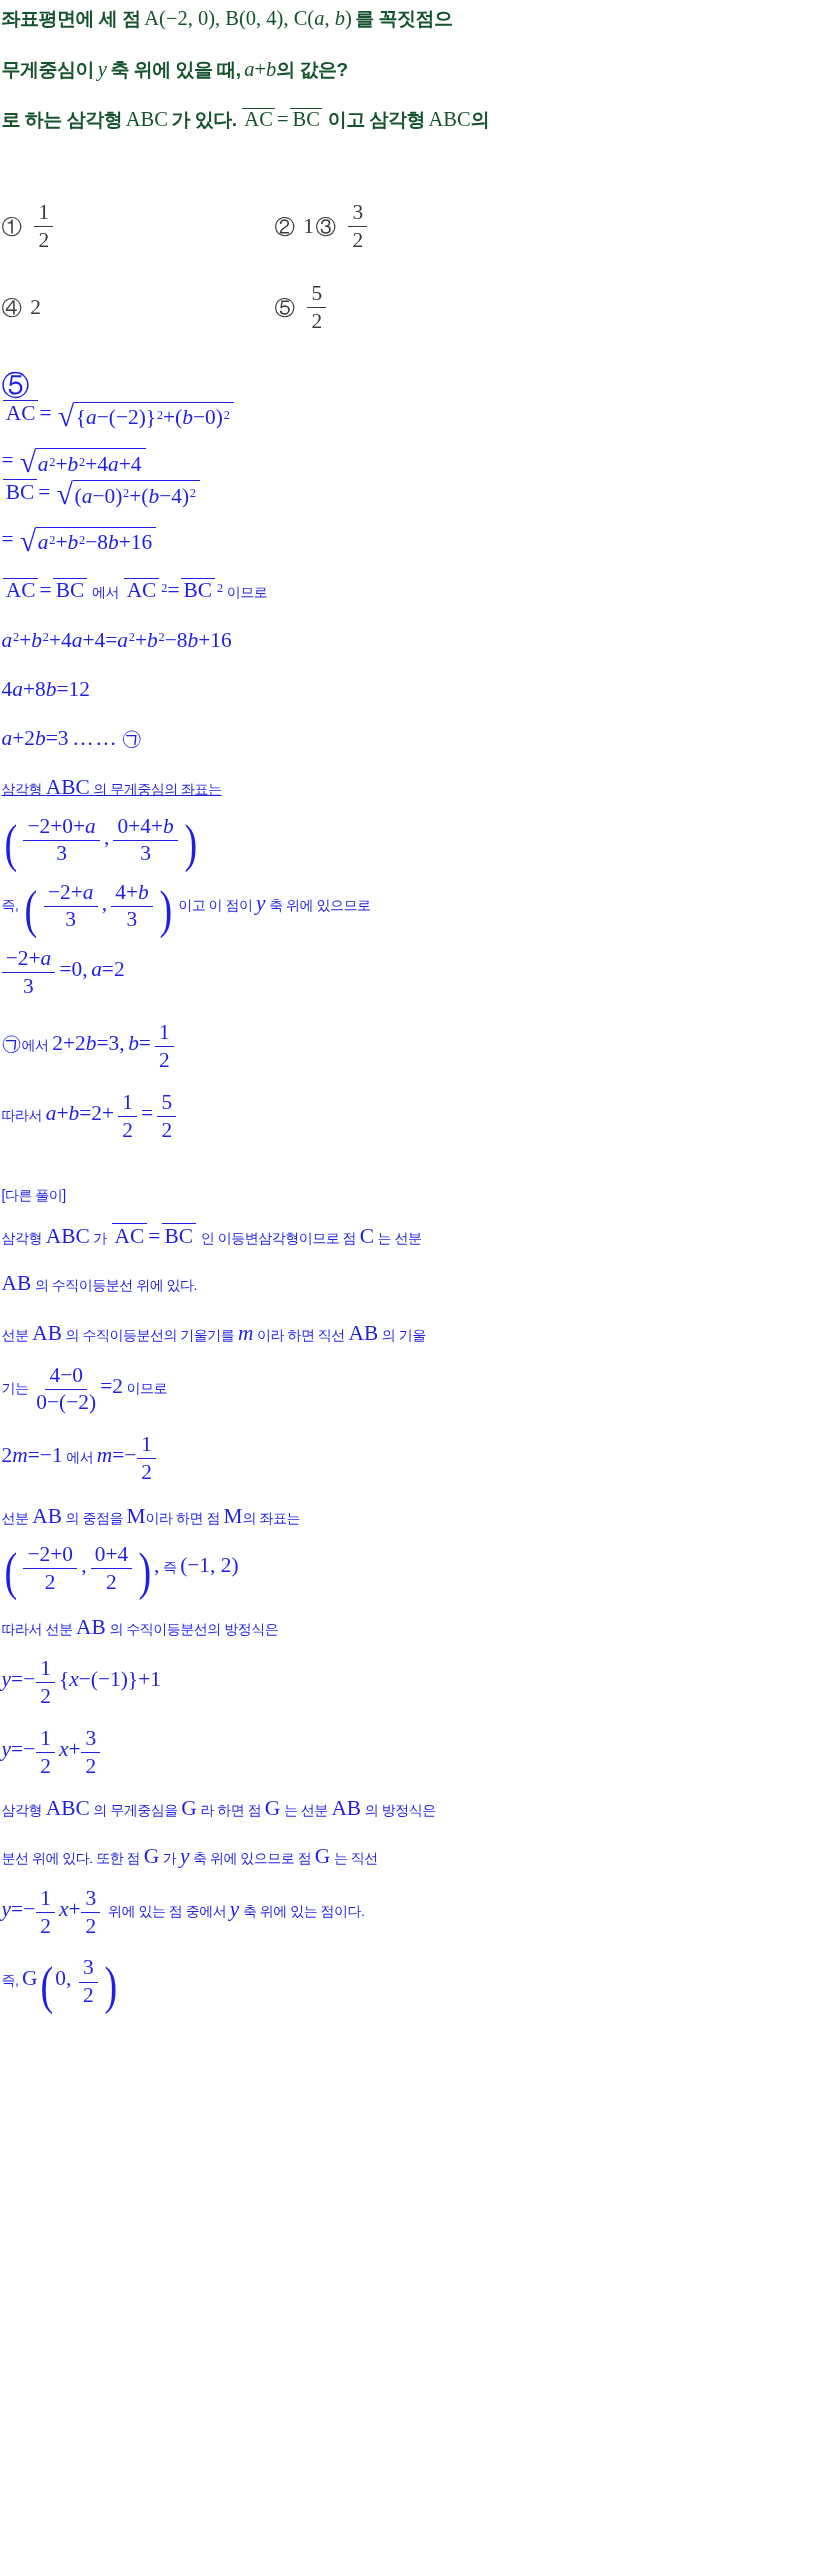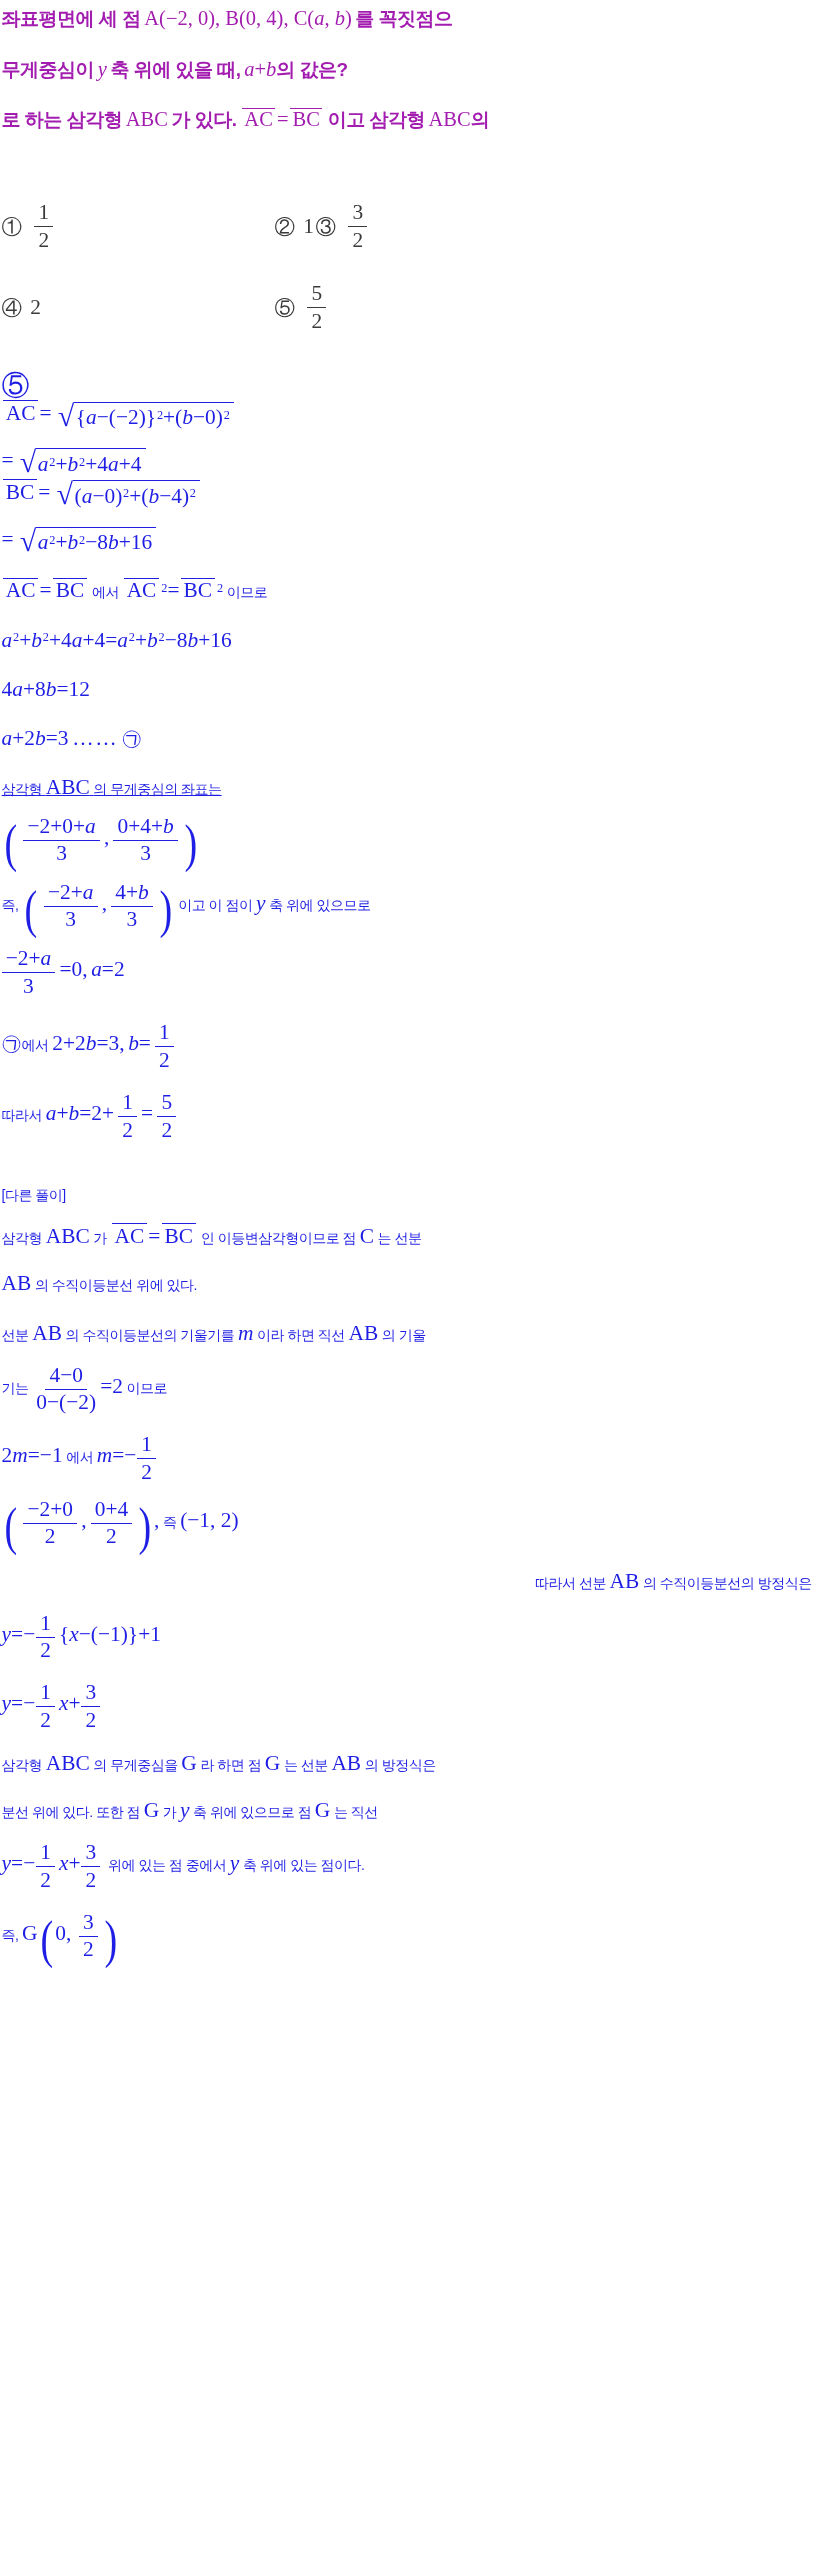--- a/index.html
+++ b/index.html
@@ -4,21 +4,21 @@
 <style>
   html,body{margin:0;padding:0;background:#ffffff;}
   body{width:815px;font-family:"Liberation Sans",sans-serif;-webkit-font-smoothing:antialiased;}
   .page{padding:5px 3.3px 10px 1.6px;}
   .ln{line-height:1.3;white-space:nowrap;}
   
   .k{font-family:"Liberation Sans",sans-serif;}
   .mr,.mi,.sp,.rs{font-family:"Liberation Serif","DejaVu Serif",serif;}
   .mi{font-style:italic;}
   
-  .prob{color:#a21caf;}
+  .prob{color:#14532d;}
   .prob .ln{margin-bottom:24px;}
   .prob .k{font-size:19px;font-weight:700;letter-spacing:-0.5px;}
   .prob .mr,.prob .mi{font-size:20.5px;}
   
   .choices{color:#3a3a3a;font-size:20.5px;}
   .chrow{display:flex;align-items:center;}
   .chcell{display:flex;align-items:center;}
   .chcell.left{width:273px;}
   .cnum{font-size:20.5px;margin-right:8.2px;}
   .chval{font-family:"Liberation Serif","DejaVu Serif",serif;font-size:21.4px;}
@@ -260,34 +260,41 @@
 
     <div class="ln" style="margin-top:16.4px;">
       <span class="mr">2</span><span class="mi">m</span><span class="mr">=−1</span>
       <span class="k">에서</span>
       <span class="mi">m</span><span class="mr">=−</span><span class="frac mr" style="margin-left:0.8px;">
           <span class="fn">1</span>
           <span class="fd">2</span>
         </span>
     </div>
 
+    <div class="ln" style="margin-top:18px;">
+      <span class="k">선분</span>
+      <span class="mr">AB</span>
+      <span class="k">의 중점을</span>
+      <span class="mr">M</span><span class="k">이라 하면 점</span>
+      <span class="mr">M</span><span class="k">의 좌표는</span>
+    </div>
 
     <div class="ln" style="margin-top:11.5px;">
       <span class="bp">(</span><span class="frac mr">
           <span class="fn">−2+0</span>
           <span class="fd">2</span>
         </span><span class="mr">,</span><span class="frac mr">
           <span class="fn">0+4</span>
           <span class="fd">2</span>
         </span><span class="bp">)</span><span class="mr">,</span>
       <span class="k">즉</span>
       <span class="mr">(−1, 2)</span>
     </div>
 
-    <div class="ln" style="margin-top:18px;text-align:right;">
+    <div class="ln" style="margin-top:18px;">
       <span class="k">따라서 선분</span>
       <span class="mr">AB</span>
       <span class="k">의 수직이등분선의 방정식은</span>
     </div>
 
     <div class="ln" style="margin-top:15px;">
       <span class="mi">y</span><span class="mr">=−</span><span class="frac mr" style="margin-left:0.8px;">
           <span class="fn">1</span>
           <span class="fd">2</span>
         </span><span class="mr">{</span><span class="mi">x</span><span class="mr">−(−1)}+1</span>

